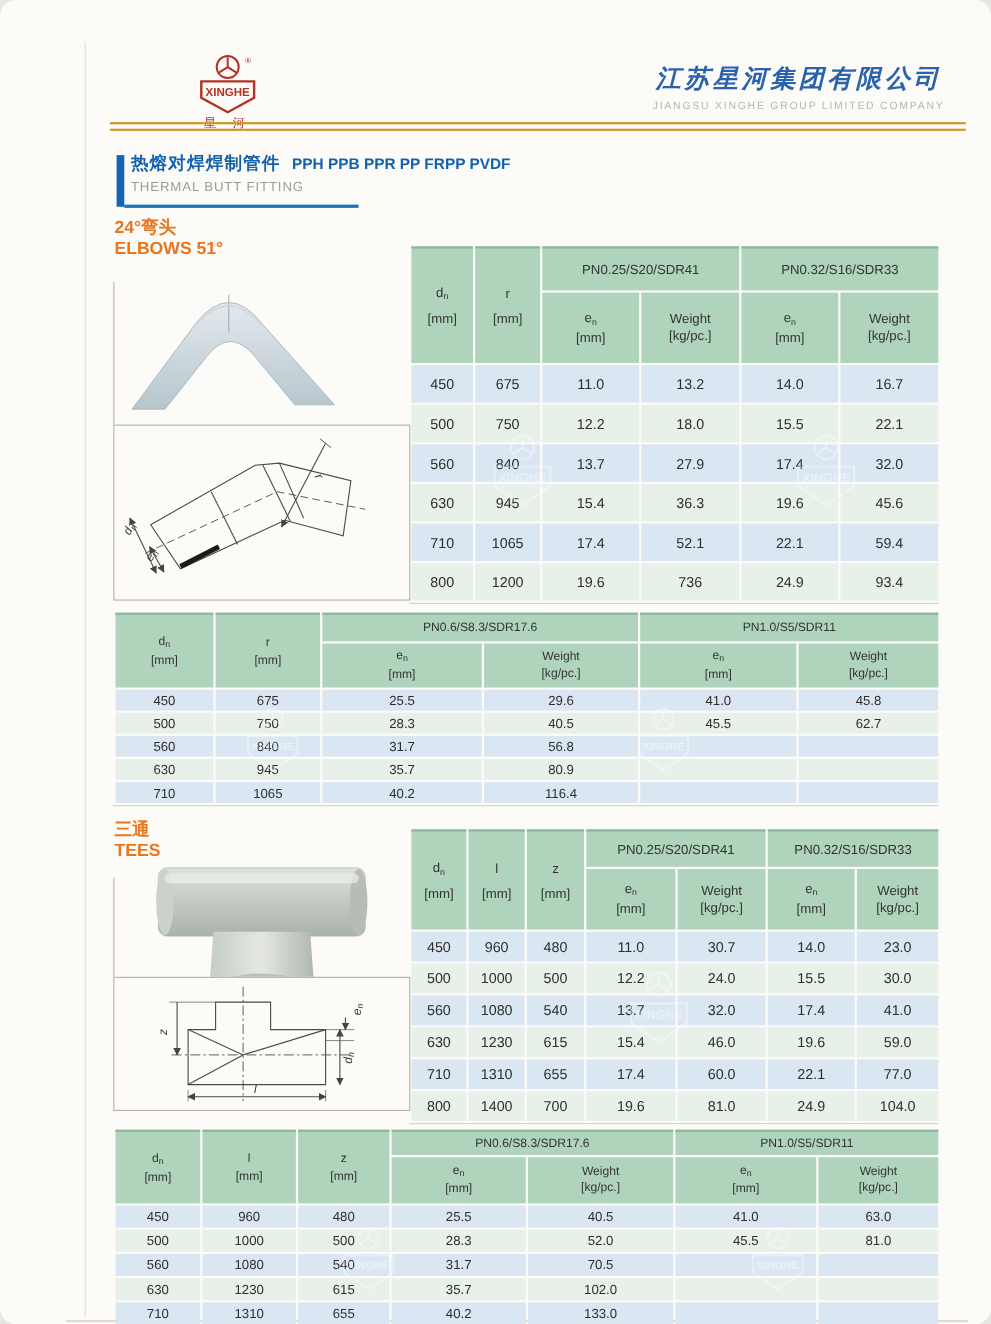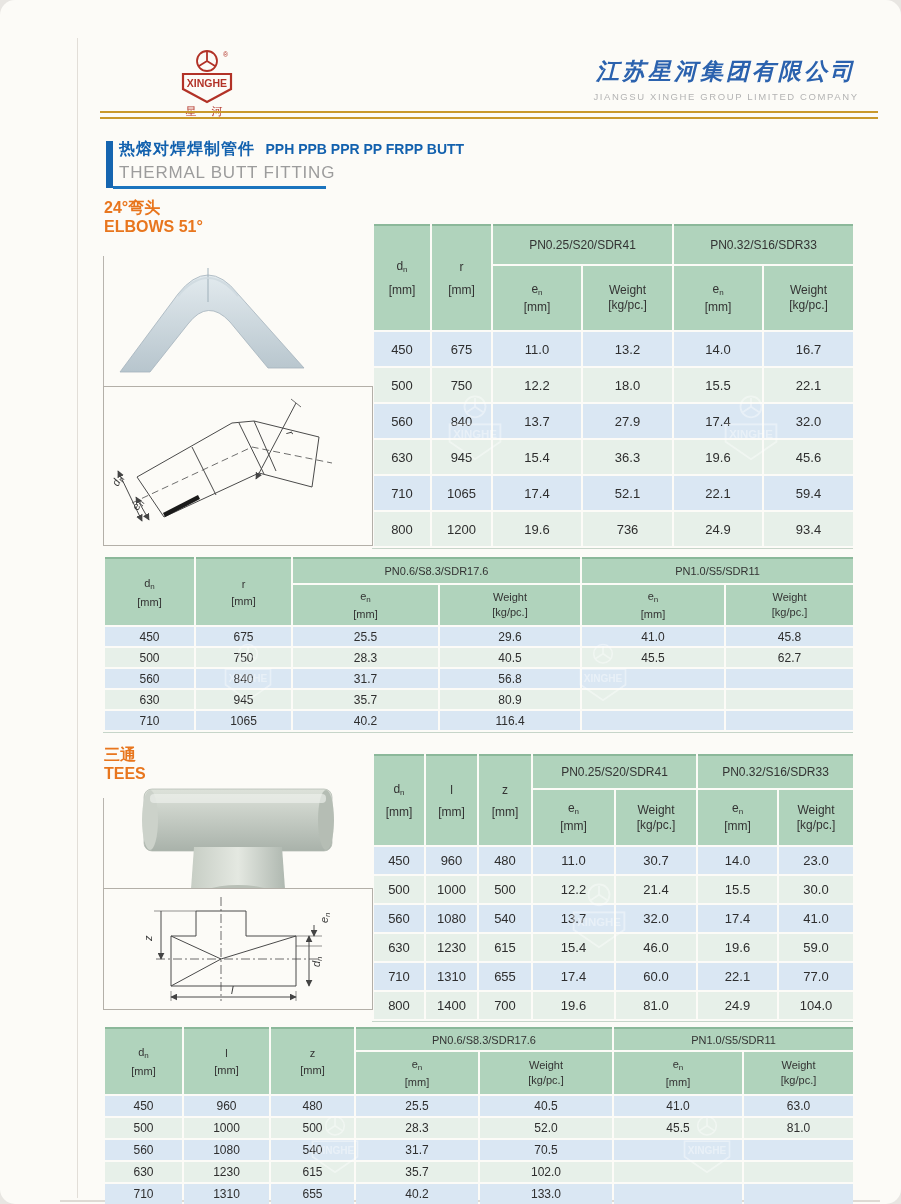--- a/index.html
+++ b/index.html
@@ -15,21 +15,21 @@
   .company{left:531px;top:56px;width:390px;text-align:center;}
   .company-cn{font-size:23px;font-weight:bold;font-style:italic;color:#2b62ae;letter-spacing:3px;}
   .company-en{font-size:9.5px;color:#b4b4b4;letter-spacing:1.6px;margin-top:4px;}
   .gold-rule{left:100px;top:111px;width:778px;height:4px;border-top:2px solid #c9992b;border-bottom:2px solid #c9992b;}
 
   
   .accent-bar{left:106px;top:141px;width:7px;height:47px;background:#1565b0;}
   .title-wrap{left:119px;top:139px;width:560px;}
   .title-cn{font-size:16px;font-weight:bold;color:#1261ae;letter-spacing:1px;}
   .title-mat{font-size:14px;font-weight:bold;color:#1261ae;margin-left:6px;}
-  .title-en{font-size:17px;color:#9c9c9c;letter-spacing:.8px;margin-top:3px;}
+  .title-en{font-size:12px;color:#9c9c9c;letter-spacing:.8px;margin-top:3px;}
   .title-underline{left:113px;top:186px;width:213px;height:3px;background:#1b74be;}
 
   
   .sec-title{font-weight:bold;color:#e8761e;line-height:19px;font-size:16px;}
   #elbows-title{left:104px;top:198px;}
   #tees-title{left:104px;top:745px;}
 
   
   .diag-box{border:1px solid #b3afa8;background:#fcfbf7;}
   #elbow-diag{left:103px;top:386px;width:268px;height:158px;}
@@ -96,21 +96,21 @@
   <div class="abs company">
     <div class="company-cn">江苏星河集团有限公司</div>
     <div class="company-en">JIANGSU XINGHE GROUP LIMITED COMPANY</div>
   </div>
 
   <div class="abs gold-rule"></div>
 
   <div class="abs accent-bar"></div>
   <div class="abs title-wrap">
     <span class="title-cn">热熔对焊焊制管件</span>
-    <span class="title-mat">PPH PPB PPR PP FRPP BUTT</span>
+    <span class="title-mat">PPH PPB PPR PP FRPP PVDF</span>
     <div class="title-en">THERMAL BUTT FITTING</div>
   </div>
   <div class="abs title-underline"></div>
 
   <div id="elbows-title" class="abs sec-title">
     <div>24°弯头</div>
     <div>ELBOWS 51°</div>
   </div>
 
   <svg class="abs" style="left:108px;top:246px" width="205" height="138" viewBox="0 0 205 138">
@@ -390,21 +390,21 @@
             <td>11.0</td>
             <td>30.7</td>
             <td>14.0</td>
             <td>23.0</td>
           </tr>
           <tr class="even">
             <td>500</td>
             <td>1000</td>
             <td>500</td>
             <td>12.2</td>
-            <td>21.4</td>
+            <td>24.0</td>
             <td>15.5</td>
             <td>30.0</td>
           </tr>
           <tr class="odd">
             <td>560</td>
             <td>1080</td>
             <td>540</td>
             <td>13.7</td>
             <td>32.0</td>
             <td>17.4</td>

